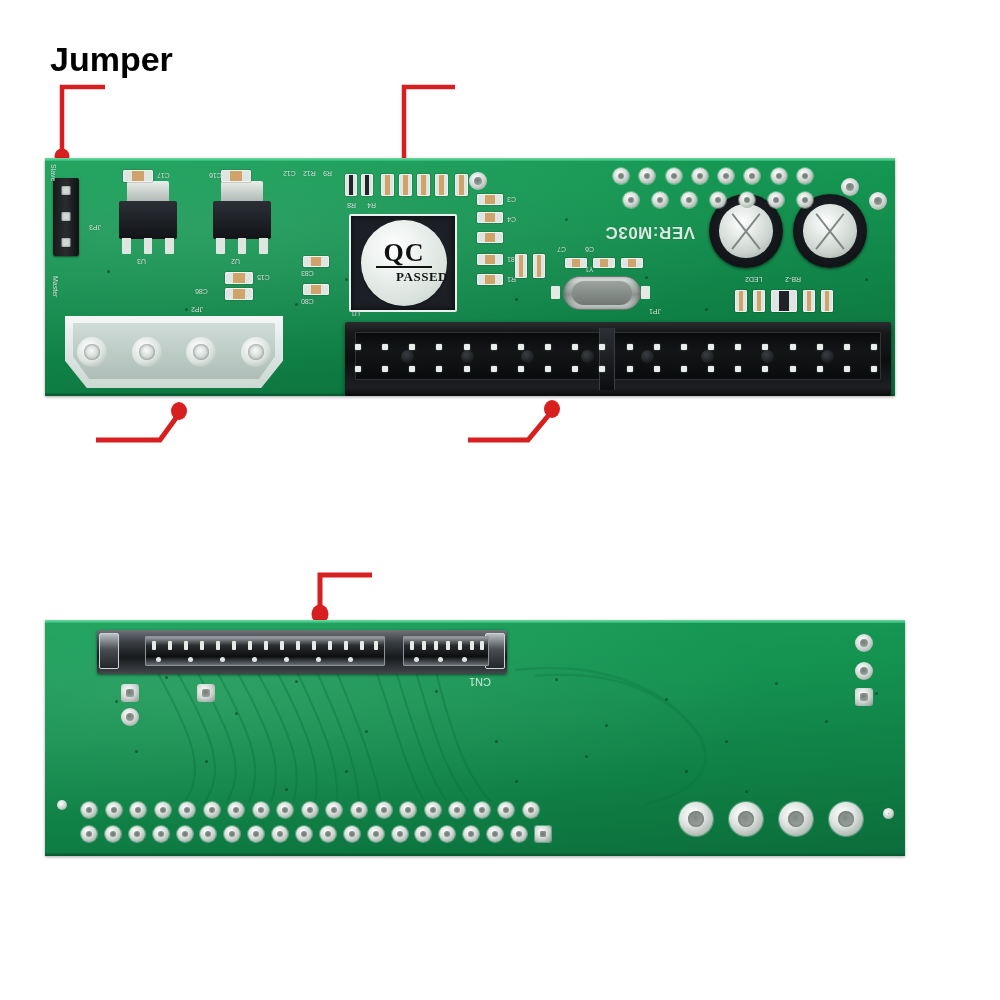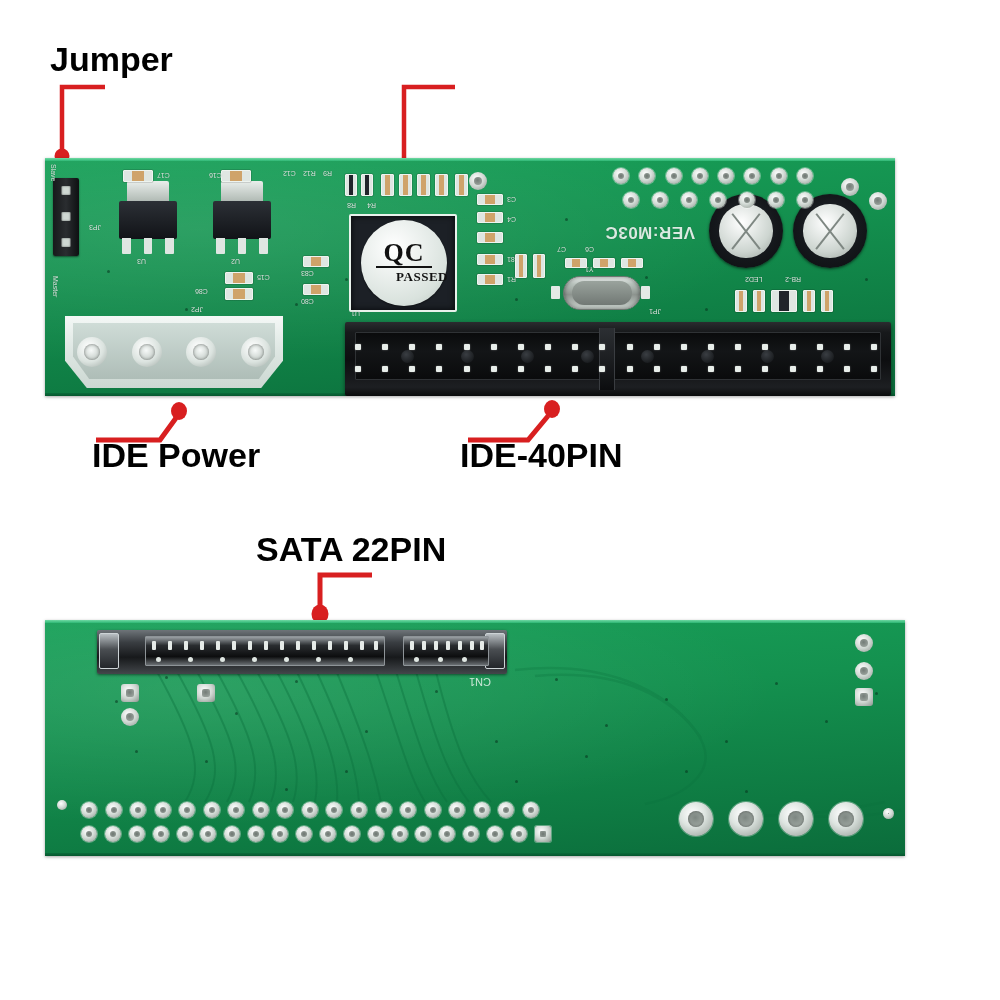--- a/index.html
+++ b/index.html
@@ -274,23 +274,20 @@
     <ellipse cx="179" cy="411" rx="8" ry="9" fill="#d81f20"></ellipse>
 
     <path d="M468,440 L528,440 L548,416" stroke="#d81f20" stroke-width="5" fill="none"></path>
     <ellipse cx="552" cy="409" rx="8" ry="9" fill="#d81f20"></ellipse>
 
     <path d="M372,575 L320,575 L320,606" stroke="#d81f20" stroke-width="5" fill="none"></path>
     <ellipse cx="320" cy="614" rx="8.5" ry="9.5" fill="#d81f20"></ellipse>
   </svg>
 
   <div class="anno-label" style="left:50px;  top:40px;  font-size:34px;">Jumper</div>
-  <div class="anno-label" style="left:92px;  top:436px; font-size:34px;">IDE Power</div>
-  <div class="anno-label" style="left:460px; top:436px; font-size:34px;">IDE-40PIN</div>
-  <div class="anno-label" style="left:256px; top:530px; font-size:34px;">SATA 22PIN</div>
 
   <div class="board top">
     <div class="edge-hi"></div>
     <div class="edge-lo"></div>
 
     <div class="speckle">
       <i style="left:62px;top:112px"></i>
         <i style="left:140px;top:150px"></i>
       <i style="left:300px;top:120px"></i>
         <i style="left:360px;top:150px"></i>

